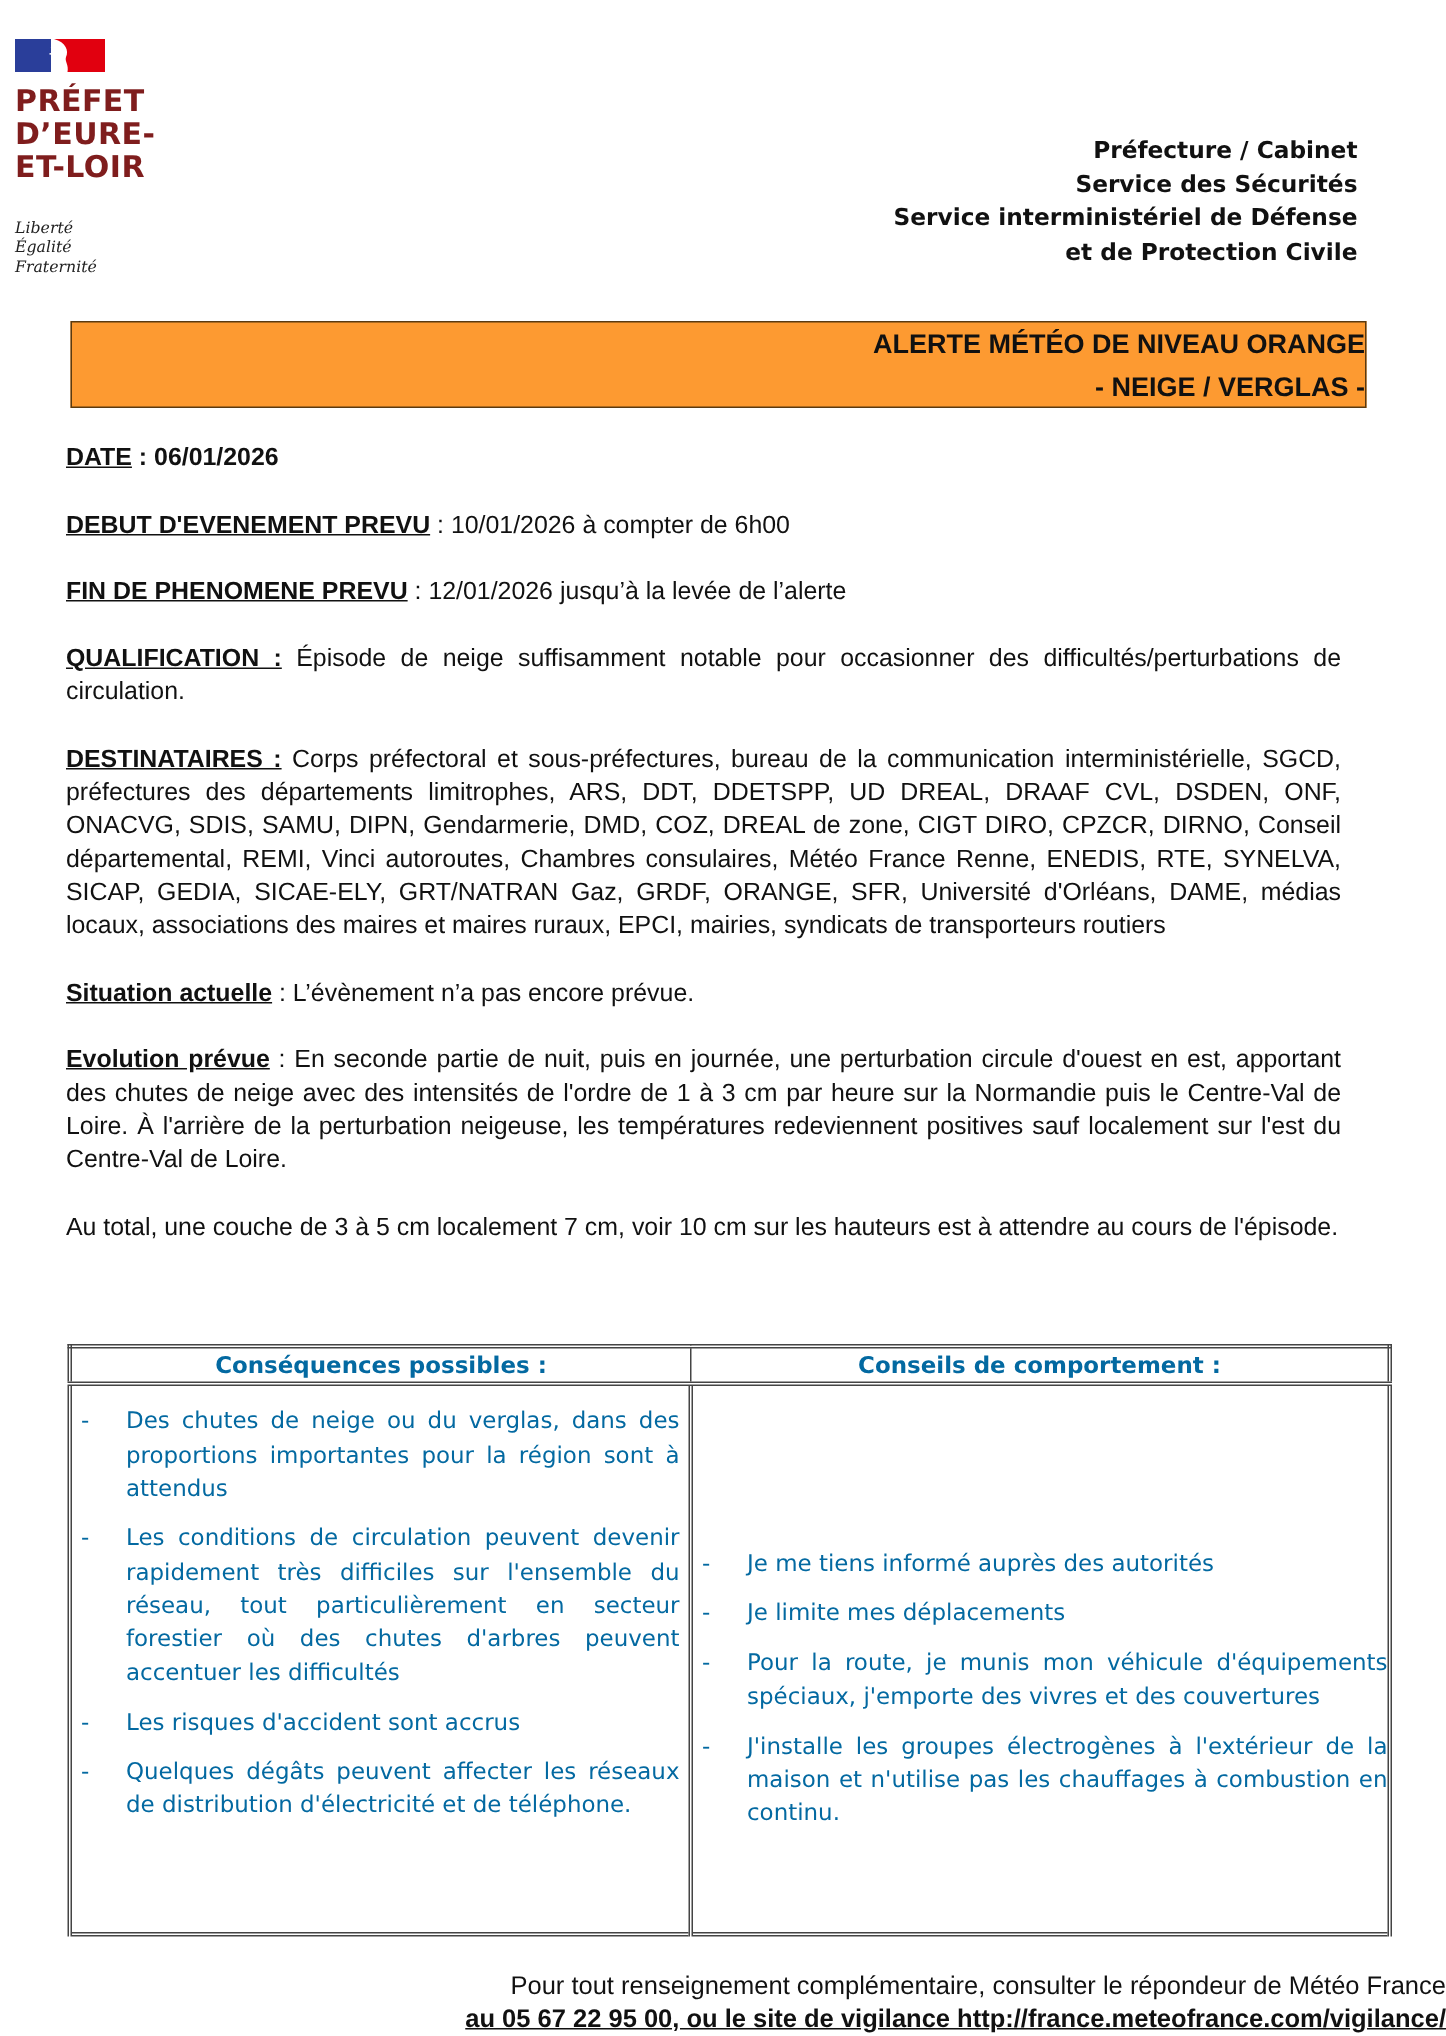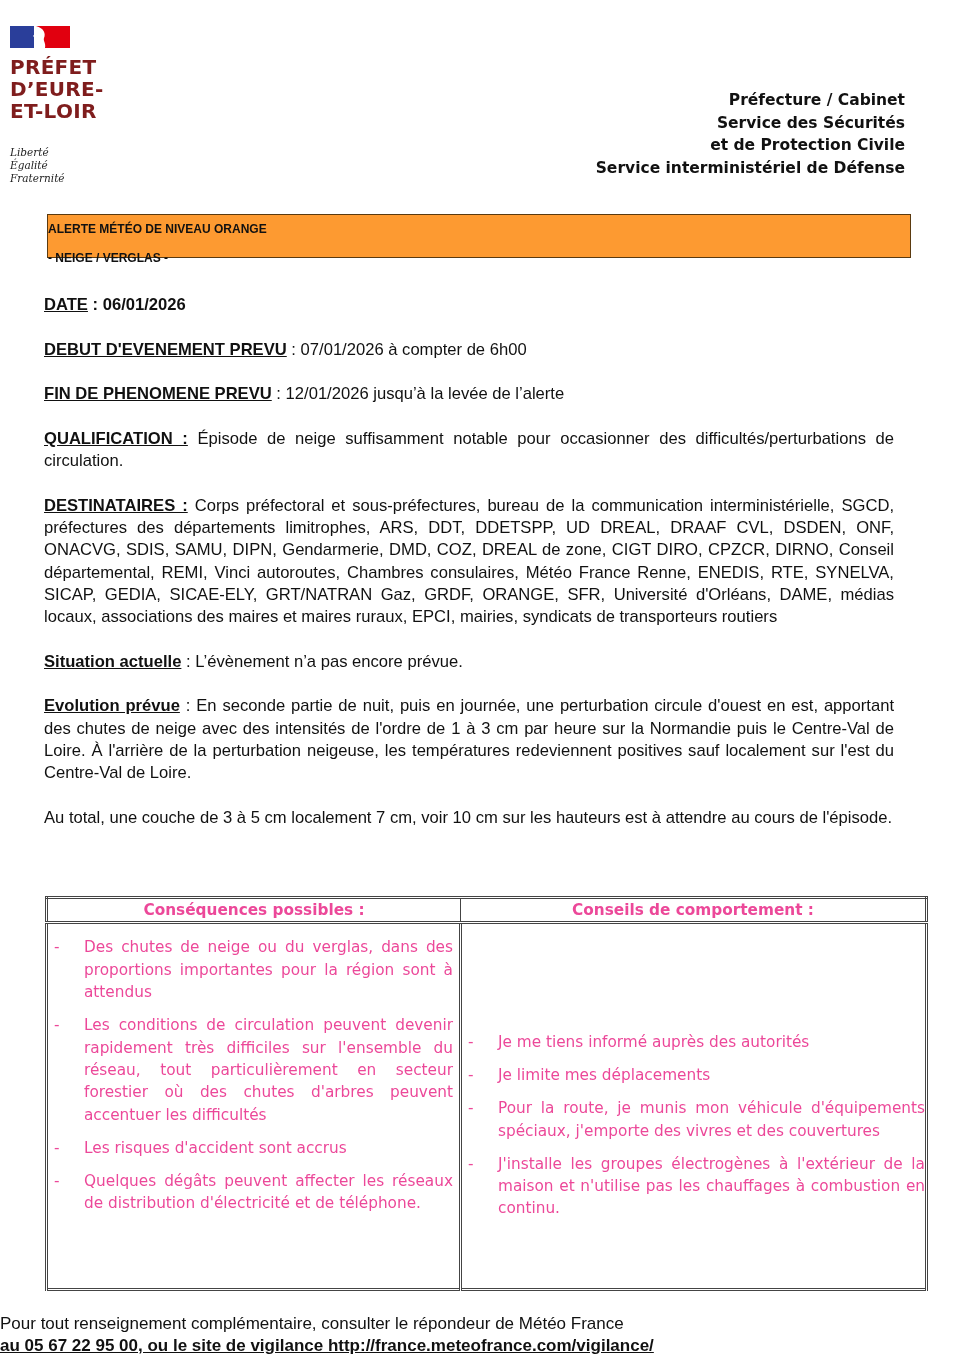--- a/index.html
+++ b/index.html
@@ -18,52 +18,52 @@
     }
     .devise {
       margin-top: 24px; font-family: "DejaVu Serif", serif; font-style: italic;
       font-size: 10.5px; line-height: 13px; color: #222;
     }
     .service {
       position: absolute; right: 59px; top: 89px; text-align: right;
       font-weight: bold; font-size: 15.5px; line-height: 22.5px; color: #111;
     }
     .banner {
-      position: absolute; left: 47px; top: 214px; width: 864px; height: 44px;
+      position: absolute; left: 47px; top: 214px; width: 864px; height: 58px;
       background: #fd9a31; border: 1px solid #5a3a10; box-sizing: border-box;
-      text-align: left; font-family: "Liberation Sans", sans-serif; font-weight: bold;
-      font-size: 12px; line-height: 29px; padding-top: 0px; color: #111;
+      text-align: right; font-family: "Liberation Sans", sans-serif; font-weight: bold;
+      font-size: 18px; line-height: 29px; padding-top: 0px; color: #111;
     }
     .content {
       position: absolute; left: 44px; top: 294px; width: 850px;
       font-family: "Liberation Sans", sans-serif; font-size: 16.6px; line-height: 22.3px; color: #111;
     }
     .content p { margin: 0; text-align: justify; }
     .lbl { font-weight: bold; text-decoration: underline; }
     .bold { font-weight: bold; }
     .gap { height: 22.3px; }
     table.advice {
       position: absolute; left: 45px; top: 896px; width: 883px; height: 395px;
       border-collapse: collapse; border: 3px double #444;
-      font-family: "DejaVu Sans", sans-serif; font-size: 15.3px; line-height: 22.4px; color: #ec4899;
+      font-family: "DejaVu Sans", sans-serif; font-size: 15.3px; line-height: 22.4px; color: #0369a1;
     }
     table.advice th {
       border: 1px solid #444; border-bottom: 3px double #444; height: 22px; padding: 0;
       font-weight: bold; font-size: 15.3px; text-align: center;
     }
     table.advice td { border-left: 3px double #444; border-right: 3px double #444; vertical-align: top; padding: 0; }
     .col-left { width: 412px; }
     ul.dash { list-style: none; margin: 0; padding: 0; }
     ul.dash li { position: relative; padding-left: 36px; text-align: justify; margin-bottom: 10.5px; }
     ul.dash li .dash-mark { position: absolute; left: 6px; top: 0; }
     .left-list { padding: 12px 6px 0 0 !important; }
     .right-list { padding: 0 6px 0 0; }
     .right-inner { padding-top: 107px; }
     .footer {
-      position: absolute; left: 0; top: 1313px; width: 964px; text-align: left;
+      position: absolute; left: 0; top: 1313px; width: 964px; text-align: right;
       font-family: "Liberation Sans", sans-serif; font-size: 17px; line-height: 22px; color: #111;
     }
     .footer .link { font-weight: bold; text-decoration: underline; }
   </style>
 </head>
 <body>
 
 <div class="logo">
   <div class="flag">
     <div class="blue"></div>
@@ -81,33 +81,33 @@
   <div class="devise">
     <div>Liberté</div>
     <div>Égalité</div>
     <div>Fraternité</div>
   </div>
 </div>
 
 <div class="service">
   <div>Préfecture / Cabinet</div>
   <div>Service des Sécurités</div>
+  <div>Service interministériel de Défense</div>
   <div>et de Protection Civile</div>
-  <div>Service interministériel de Défense</div>
 </div>
 
 <div class="banner">
   <div>ALERTE MÉTÉO DE NIVEAU ORANGE</div>
   <div>- NEIGE / VERGLAS -</div>
 </div>
 
 <div class="content">
   <p><span class="lbl">DATE</span><span class="bold"> : </span><span class="bold">06/01/2026</span></p>
   <div class="gap"></div>
-  <p><span class="lbl">DEBUT D'EVENEMENT PREVU</span><span> : </span><span>07/01/2026 à compter de 6h00</span></p>
+  <p><span class="lbl">DEBUT D'EVENEMENT PREVU</span><span> : </span><span>10/01/2026 à compter de 6h00</span></p>
   <div class="gap"></div>
   <p><span class="lbl">FIN DE PHENOMENE PREVU</span><span> : </span><span>12/01/2026 jusqu’à la levée de l’alerte</span></p>
   <div class="gap"></div>
   <p><span class="lbl">QUALIFICATION :</span> <span>Épisode de neige suffisamment notable pour occasionner des difficultés/perturbations de circulation.</span></p>
   <div class="gap"></div>
   <p><span class="lbl">DESTINATAIRES :</span> <span>Corps préfectoral et sous-préfectures, bureau de la communication interministérielle, SGCD, préfectures des départements limitrophes, ARS, DDT, DDETSPP, UD DREAL, DRAAF CVL, DSDEN, ONF, ONACVG, SDIS, SAMU, DIPN, Gendarmerie, DMD, COZ, DREAL de zone, CIGT DIRO, CPZCR, DIRNO, Conseil départemental, REMI, Vinci autoroutes, Chambres consulaires, Météo France Renne, ENEDIS, RTE, SYNELVA, SICAP, GEDIA, SICAE-ELY, GRT/NATRAN Gaz, GRDF, ORANGE, SFR, Université d'Orléans, DAME, médias locaux, associations des maires et maires ruraux, EPCI, mairies, syndicats de transporteurs routiers</span></p>
   <div class="gap"></div>
   <p><span class="lbl">Situation actuelle</span><span> : </span><span>L’évènement n’a pas encore prévue.</span></p>
   <div class="gap"></div>
   <p><span class="lbl">Evolution prévue</span><span> :  </span><span>En seconde partie de nuit, puis en journée, une perturbation circule d'ouest en est, apportant des chutes de neige avec des intensités de l'ordre de 1 à 3 cm par heure sur la Normandie puis le Centre-Val de Loire. À l'arrière de la perturbation neigeuse, les températures redeviennent positives sauf localement sur l'est du Centre-Val de Loire.</span></p>

